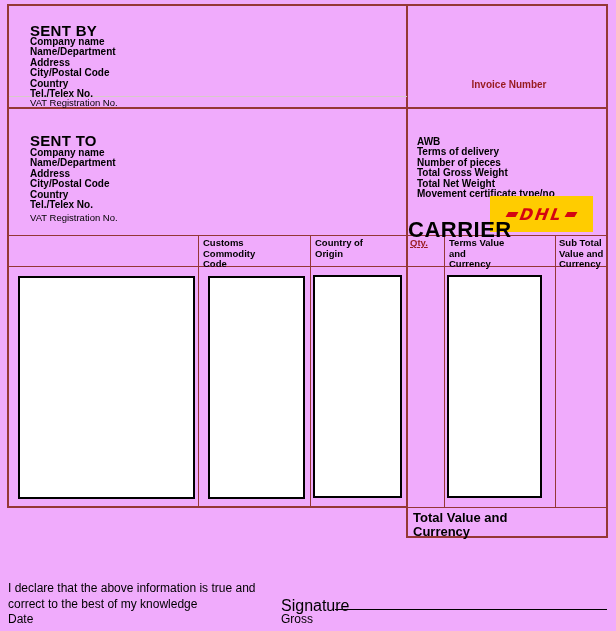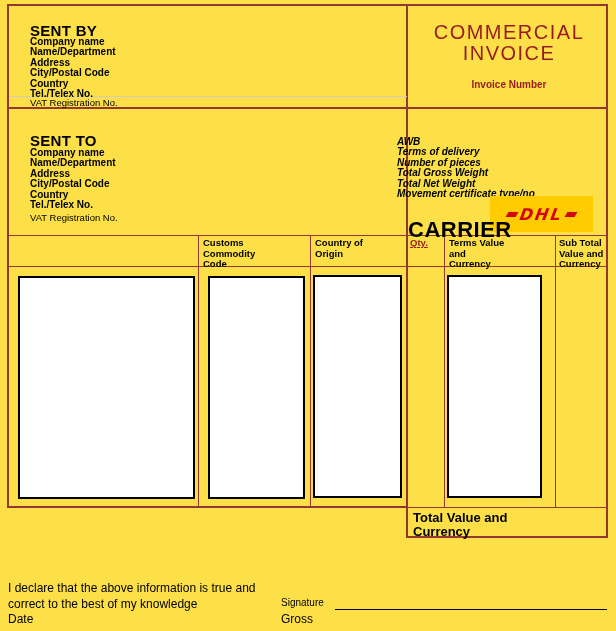--- a/index.html
+++ b/index.html
@@ -1,17 +1,17 @@
 <!DOCTYPE html>
 <html><head>
 <meta charset="utf-8">
 <style>
   html,body{margin:0;padding:0;background:#ffffff;}
   #canvas{
-    position:relative;width:616px;height:631px;background:#fde047;
+    position:relative;width:616px;height:631px;background:#f0abfc;
     font-family:"Liberation Sans",sans-serif;color:#000;overflow:hidden;
   }
   
   .redrect{position:absolute;border:2px solid #953735;box-sizing:border-box;background:transparent;}
   .rline{position:absolute;background:#953735;}
   .faintline{position:absolute;background:#d8c9c9;height:1px;}
   
   .blackbox{position:absolute;border:2px solid #000;box-sizing:border-box;background:#fff;}
   
   .sec-title{position:absolute;font-size:15px;font-weight:bold;letter-spacing:0.3px;}
@@ -24,21 +24,21 @@
   }
   .inv-num{position:absolute;left:410px;top:79px;width:198px;text-align:center;
     font-size:10px;font-weight:bold;color:#971B1E;}
   .carrier{position:absolute;left:408px;top:217px;font-size:22px;font-weight:bold;letter-spacing:0.5px;}
   .hdr{position:absolute;font-size:9.5px;font-weight:bold;line-height:10.6px;white-space:pre-line;}
   .hdr-qty{color:#971B1E;text-decoration:underline;}
   .total-lbl{position:absolute;left:413px;top:511px;font-size:13px;font-weight:bold;line-height:14px;white-space:pre-line;}
   .reason{position:absolute;left:8px;top:551px;font-size:16px;}
   .decl{position:absolute;left:8px;top:581px;font-size:12px;line-height:15.5px;white-space:pre-line;}
   .date-lbl{position:absolute;left:8px;top:612px;font-size:12px;}
-  .sig-lbl{position:absolute;left:281px;top:597px;font-size:10px;}
+  .sig-lbl{position:absolute;left:281px;top:597px;font-size:16px;}
   .name-lbl{position:absolute;left:281px;top:612px;font-size:12px;}
   .sig-line{position:absolute;left:335px;top:609px;width:272px;height:1px;background:#000;}
   
   .dhl-logo{position:absolute;left:490px;top:196px;width:103px;height:36px;background:#FFCC00;
     display:flex;align-items:center;justify-content:center;gap:3px;}
   .dhl-text{font-family:"DejaVu Sans",sans-serif;font-style:italic;font-weight:bold;
     font-size:16px;color:#D40511;letter-spacing:2px;transform:skewX(-10deg);}
   .dhl-bar{width:10px;height:5px;background:#D40511;transform:skewX(-30deg);}
 </style>
 </head>
@@ -70,25 +70,23 @@
 
   <div class="sec-title" style="left:30px;top:132px;">SENT TO</div>
   <div class="lbl-list" style="left:30px;top:148px;"><span class="lbl-line">Company name</span>
 <span class="lbl-line">Name/Department</span>
 <span class="lbl-line">Address</span>
 <span class="lbl-line">City/Postal Code</span>
 <span class="lbl-line">Country</span>
 <span class="lbl-line">Tel./Telex No.</span></div>
   <div class="vat" style="left:30px;top:212px;">VAT Registration No.</div>
 
-  <div class="inv-title">COMMERCIAL
-INVOICE</div>
   <div class="inv-num">Invoice Number</div>
 
-  <div class="lbl-list" style="left:397px;top:137px;font-style:italic;"><span class="lbl-line">AWB</span>
+  <div class="lbl-list" style="left:417px;top:137px;"><span class="lbl-line">AWB</span>
 <span class="lbl-line">Terms of delivery</span>
 <span class="lbl-line">Number of pieces</span>
 <span class="lbl-line">Total Gross Weight</span>
 <span class="lbl-line">Total Net Weight</span>
 <span class="lbl-line">Movement certificate type/no</span></div>
 
   <div class="dhl-logo">
     <span class="dhl-bar"></span>
     <span class="dhl-text">DHL</span>
     <span class="dhl-bar"></span>

